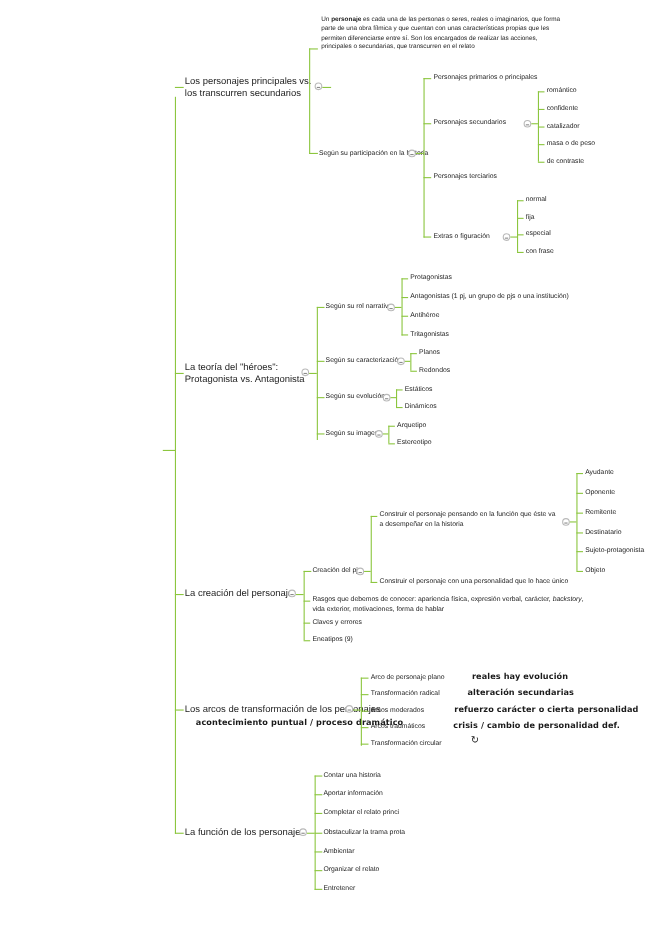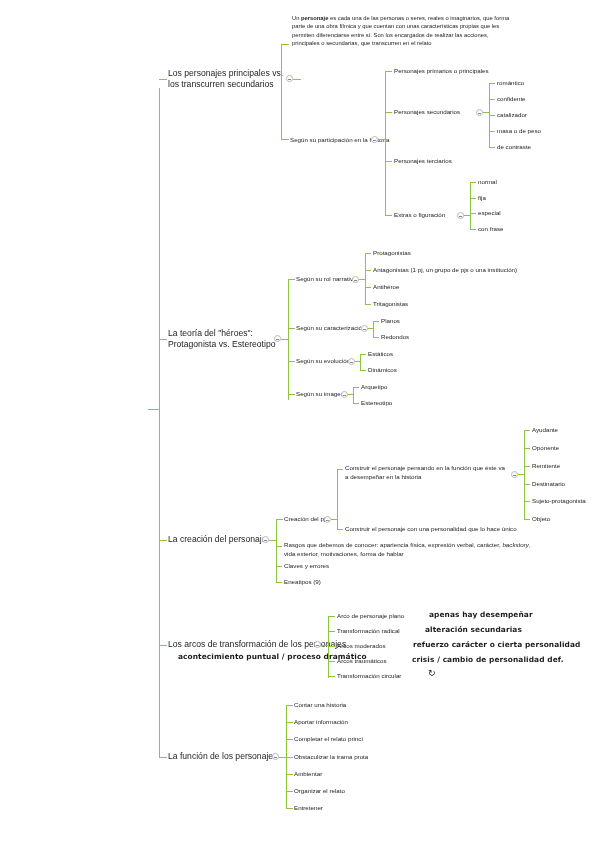--- a/index.html
+++ b/index.html
@@ -132,21 +132,21 @@
   <div class="hline" style="left:470px; top:198px; width:6px;"></div>
   <div class="node t6" style="left:478px; top:194px;">fija</div>
   <div class="hline" style="left:470px; top:213px; width:6px;"></div>
   <div class="node t6" style="left:478px; top:209px;">especial</div>
   <div class="hline" style="left:470px; top:229px; width:6px;"></div>
   <div class="node t6" style="left:478px; top:225px;">con frase</div>
 
   <div class="hline" style="left:159px; top:339px; width:8px;"></div>
   <div class="node t8" style="left:168px; top:328px;">
     <div>La teoría del "héroes":</div>
-    <div>Protagonista vs. Estereotipo</div>
+    <div>Protagonista vs. Antagonista</div>
   </div>
   <div class="toggle" style="left:274px; top:335px;"></div>
   <div class="hline" style="left:281px; top:339px; width:7px;"></div>
 
   <div class="vline" style="left:288px; top:279px; height:121px;"></div>
 
   <div class="hline" style="left:288px; top:279px; width:7px;"></div>
   <div class="node t6" style="left:296px; top:275px;">Según su rol narrativo</div>
   <div class="toggle" style="left:352px; top:276px;"></div>
   <div class="hline" style="left:359px; top:279px; width:6px;"></div>
@@ -242,21 +242,21 @@
   <div class="hline" style="left:159px; top:645px; width:8px;"></div>
   <div class="node t8" style="left:168px; top:639px;">Los arcos de transformación de los personajes</div>
   <div class="node hand" style="left:178px; top:652px;">acontecimiento puntual / proceso dramático</div>
   <div class="toggle" style="left:314px; top:641px;"></div>
   <div class="hline" style="left:321px; top:645px; width:7px;"></div>
 
   <div class="vline" style="left:328px; top:616px; height:62px;"></div>
 
   <div class="hline" style="left:328px; top:616px; width:7px;"></div>
   <div class="node t6" style="left:337px; top:612px;">Arco de personaje plano</div>
-  <div class="node hand" style="left:429px; top:610px;">apenas hay desempeñar</div>
+  <div class="node hand" style="left:429px; top:610px;">reales hay evolución</div>
 
   <div class="hline" style="left:328px; top:631px; width:7px;"></div>
   <div class="node t6" style="left:337px; top:627px;">Transformación radical</div>
   <div class="node hand" style="left:425px; top:625px;">alteración secundarias</div>
 
   <div class="hline" style="left:328px; top:646px; width:7px;"></div>
   <div class="node t6" style="left:337px; top:642px;">Arcos moderados</div>
   <div class="node hand" style="left:413px; top:640px;">refuerzo carácter o cierta personalidad</div>
 
   <div class="hline" style="left:328px; top:661px; width:7px;"></div>

